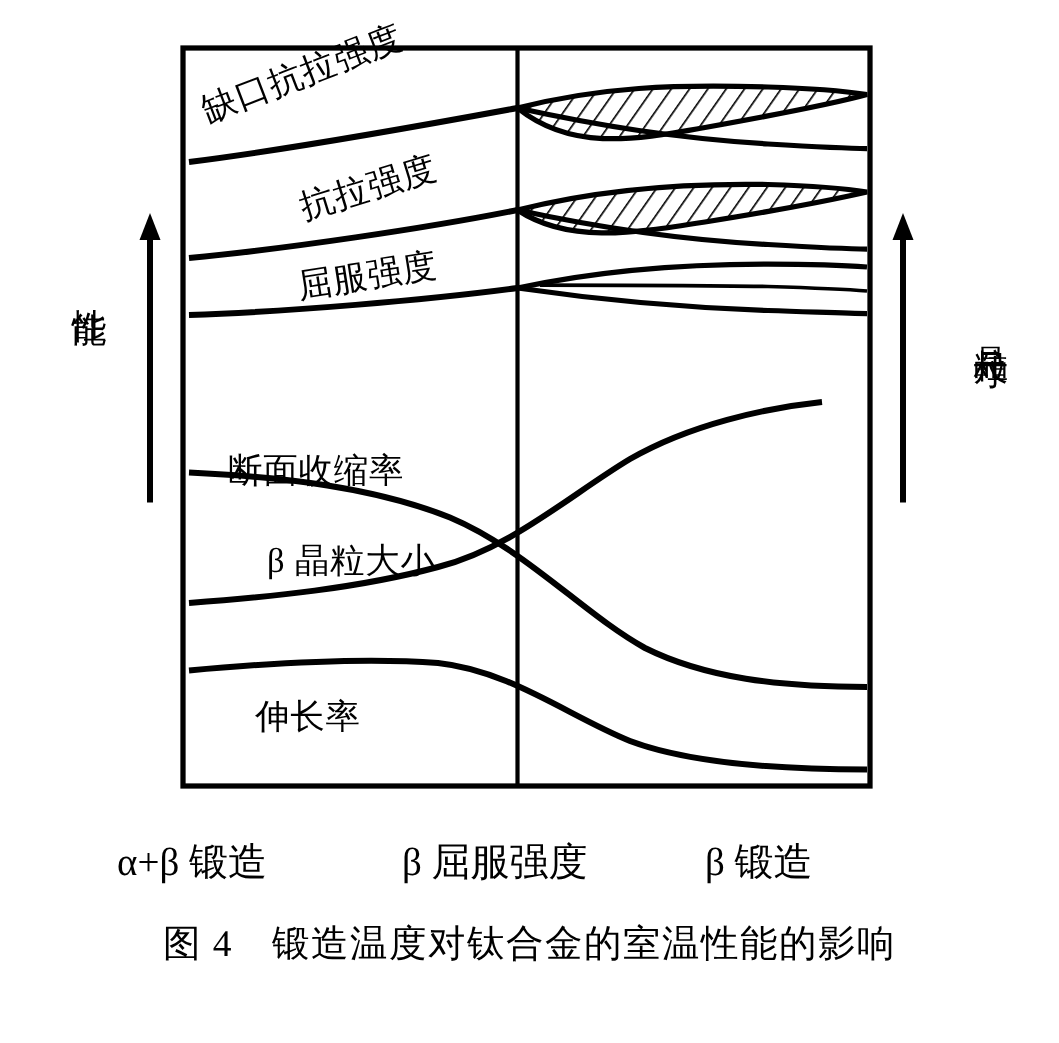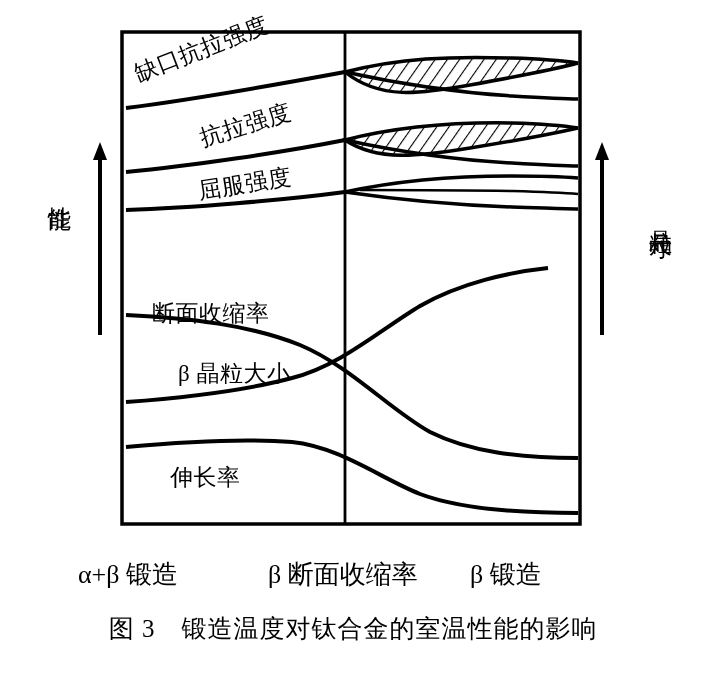--- a/index.html
+++ b/index.html
@@ -120,18 +120,18 @@
   <div class="axis-label" id="ylabel-right">晶粒尺寸</div>
 
   <div class="curve-label" style="left:130px; top:60px; transform: rotate(-21deg); transform-origin: left top;">缺口抗拉强度</div>
   <div class="curve-label" style="left:196px; top:124px; transform: rotate(-17deg); transform-origin: left top;">抗拉强度</div>
   <div class="curve-label" style="left:196px; top:176px; transform: rotate(-9deg); transform-origin: left top;">屈服强度</div>
   <div class="curve-label" style="left:152px; top:262px;margin-top:36px;">断面收缩率</div>
   <div class="curve-label" style="left:170px; top:462px;">伸长率</div>
   <div class="curve-label" style="left:178px; top:358px;">β 晶粒大小</div>
 
   <div class="axis-tick-label" style="left:78px; top:557px;">α+β 锻造</div>
-  <div class="axis-tick-label" style="left:268px; top:557px;">β 断面收缩率</div>
+  <div class="axis-tick-label" style="left:268px; top:557px;">β 屈服强度</div>
   <div class="axis-tick-label" style="left:470px; top:557px;">β 锻造</div>
 
-  <div id="caption">图 3　锻造温度对钛合金的室温性能的影响</div>
+  <div id="caption">图 4　锻造温度对钛合金的室温性能的影响</div>
 
 </div>
 
 </body></html>

